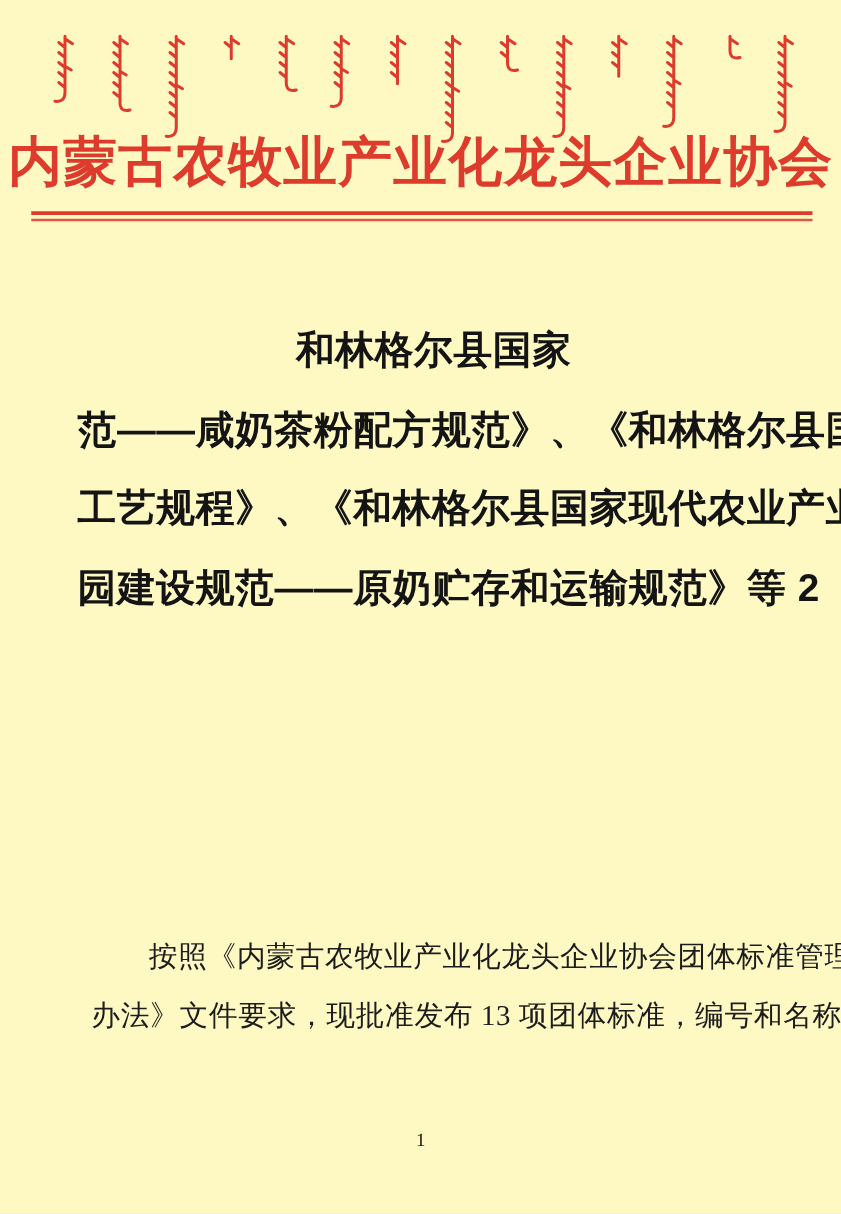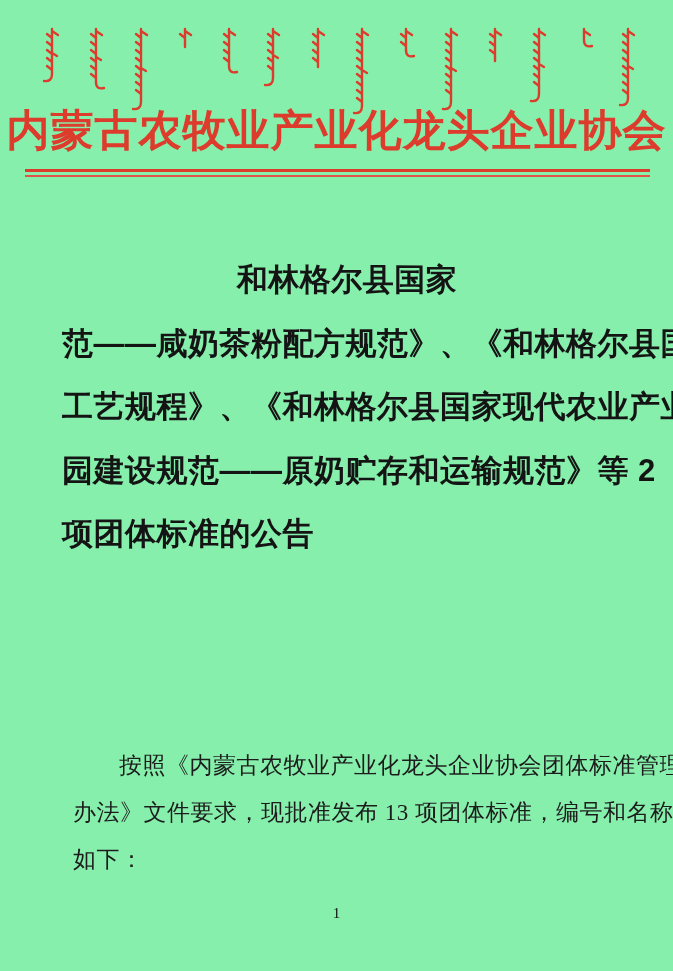--- a/index.html
+++ b/index.html
@@ -5,21 +5,21 @@
   html, body {
     margin: 0;
     padding: 0;
     background: #e8e8e8;
   }
   .page {
     position: relative;
     width: 673px;
     height: 971px;
     margin: 0 auto;
-    background: #86efac;
+    background: #fef9c3;
     overflow: hidden;
     font-family: "Liberation Serif", serif;
   }
 
   
   .mongol-row {
     position: absolute;
     top: 27px;
     left: 42px;
     width: 596px;
@@ -168,24 +168,22 @@
   <div class="rules">
     <div class="rule-thick" style="background: rgb(221, 59, 44);"></div>
     <div class="rule-thin"></div>
   </div>
 
   <div class="doc-title">
     <div class="line centered">和林格尔县国家</div>
     <div class="line">范——咸奶茶粉配方规范》、《和林格尔县国家</div>
     <div class="line">工艺规程》、《和林格尔县国家现代农业产业</div>
     <div class="line">园建设规范——原奶贮存和运输规范》等 2</div>
-    <div class="line">项团体标准的公告</div>
   </div>
 
   <div class="doc-body">
     <div class="line indent">按照《内蒙古农牧业产业化龙头企业协会团体标准管理</div>
     <div class="line">办法》文件要求，现批准发布 13 项团体标准，编号和名称</div>
-    <div class="line">如下：</div>
   </div>
 
   <div class="page-number">1</div>
 
 </div>
 
 </body></html>

